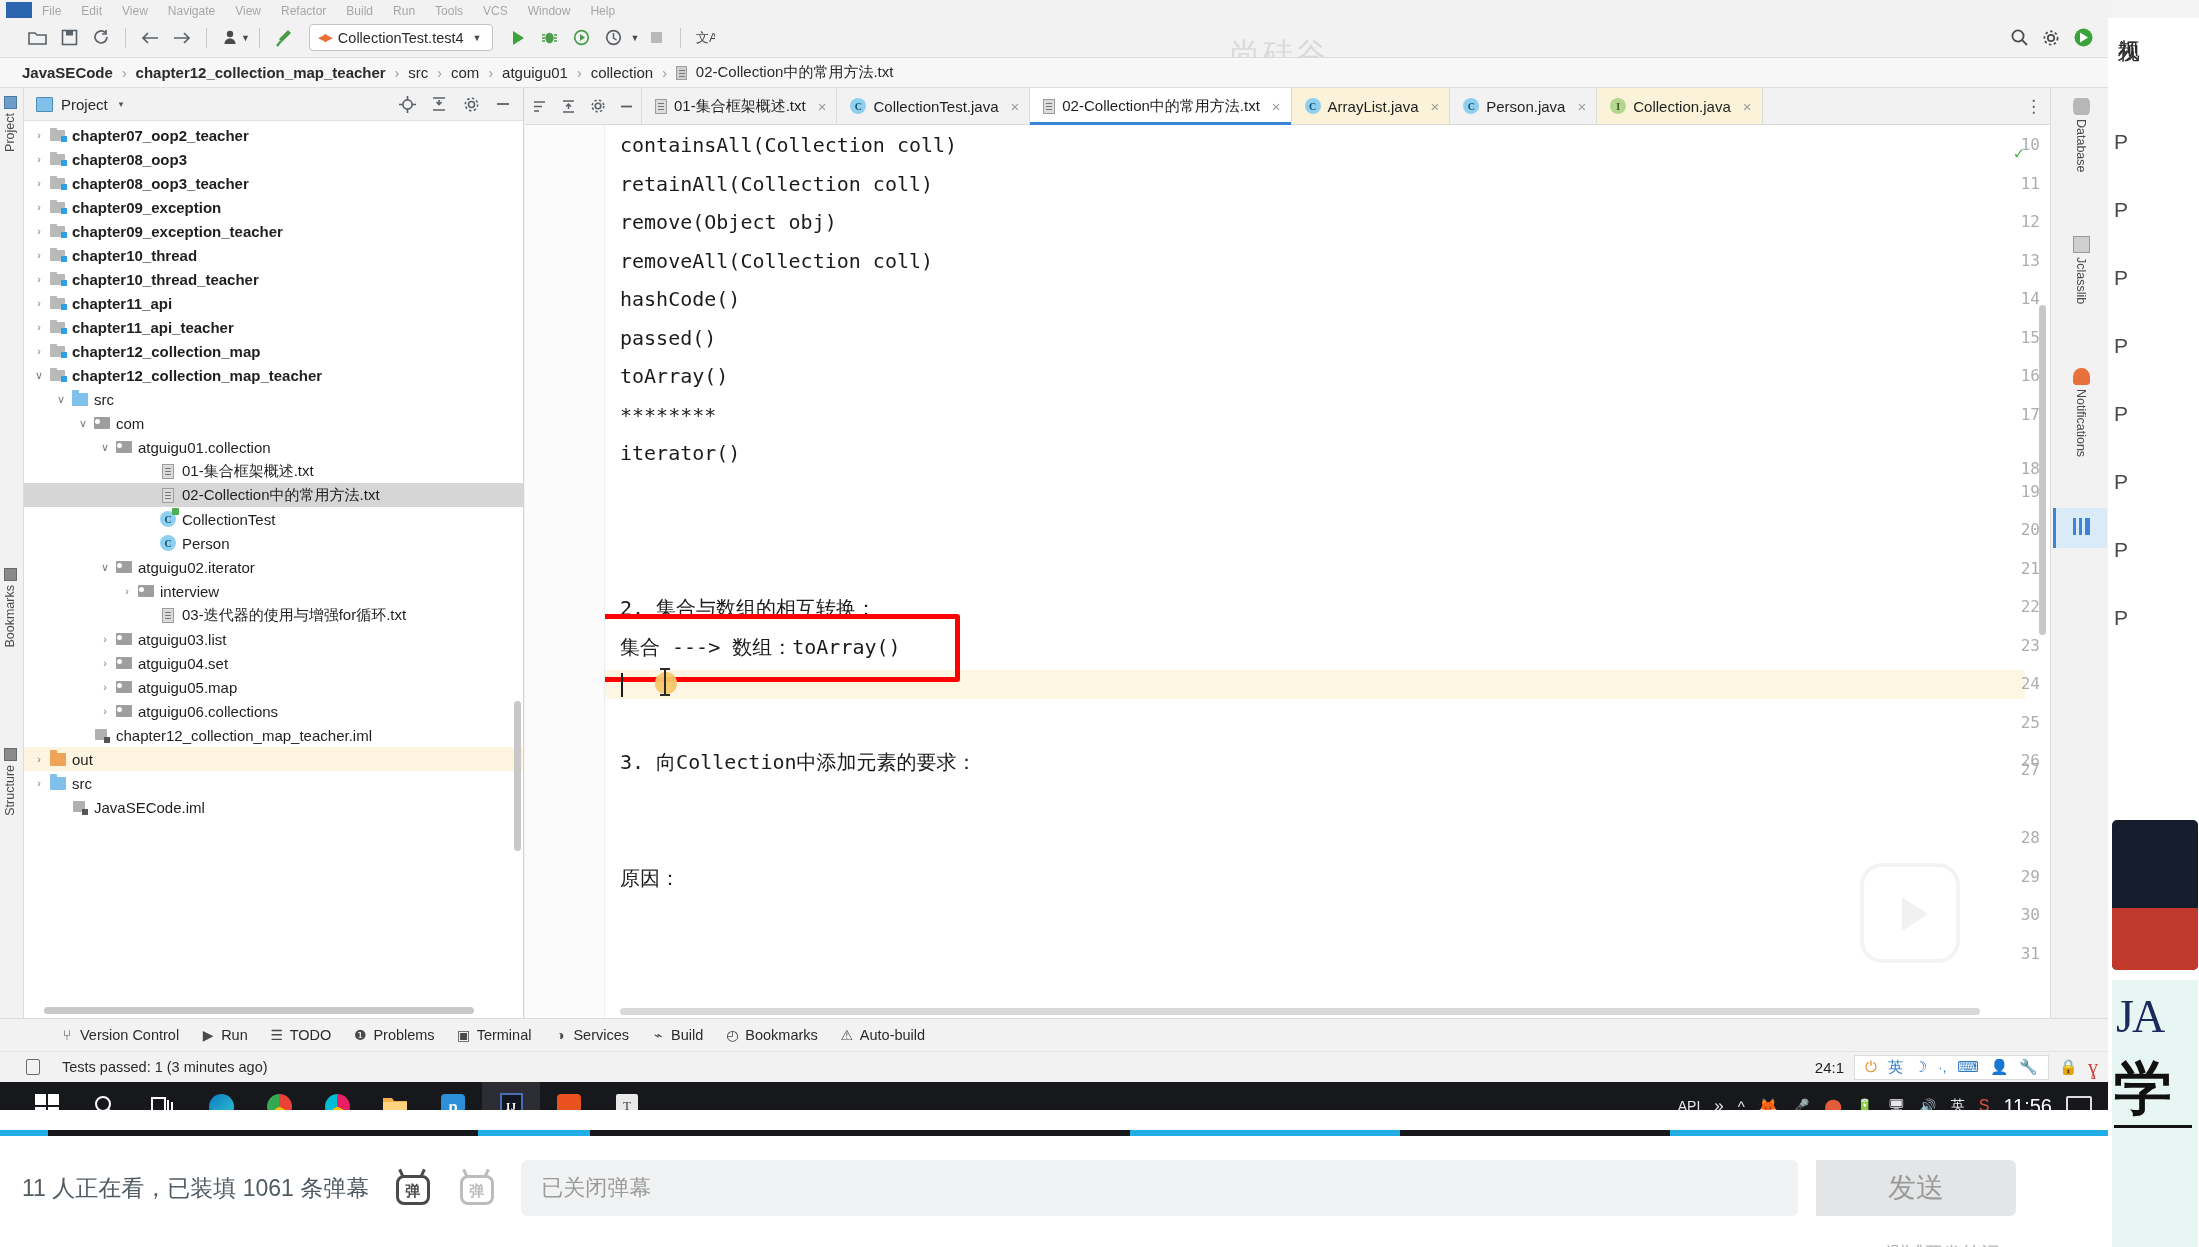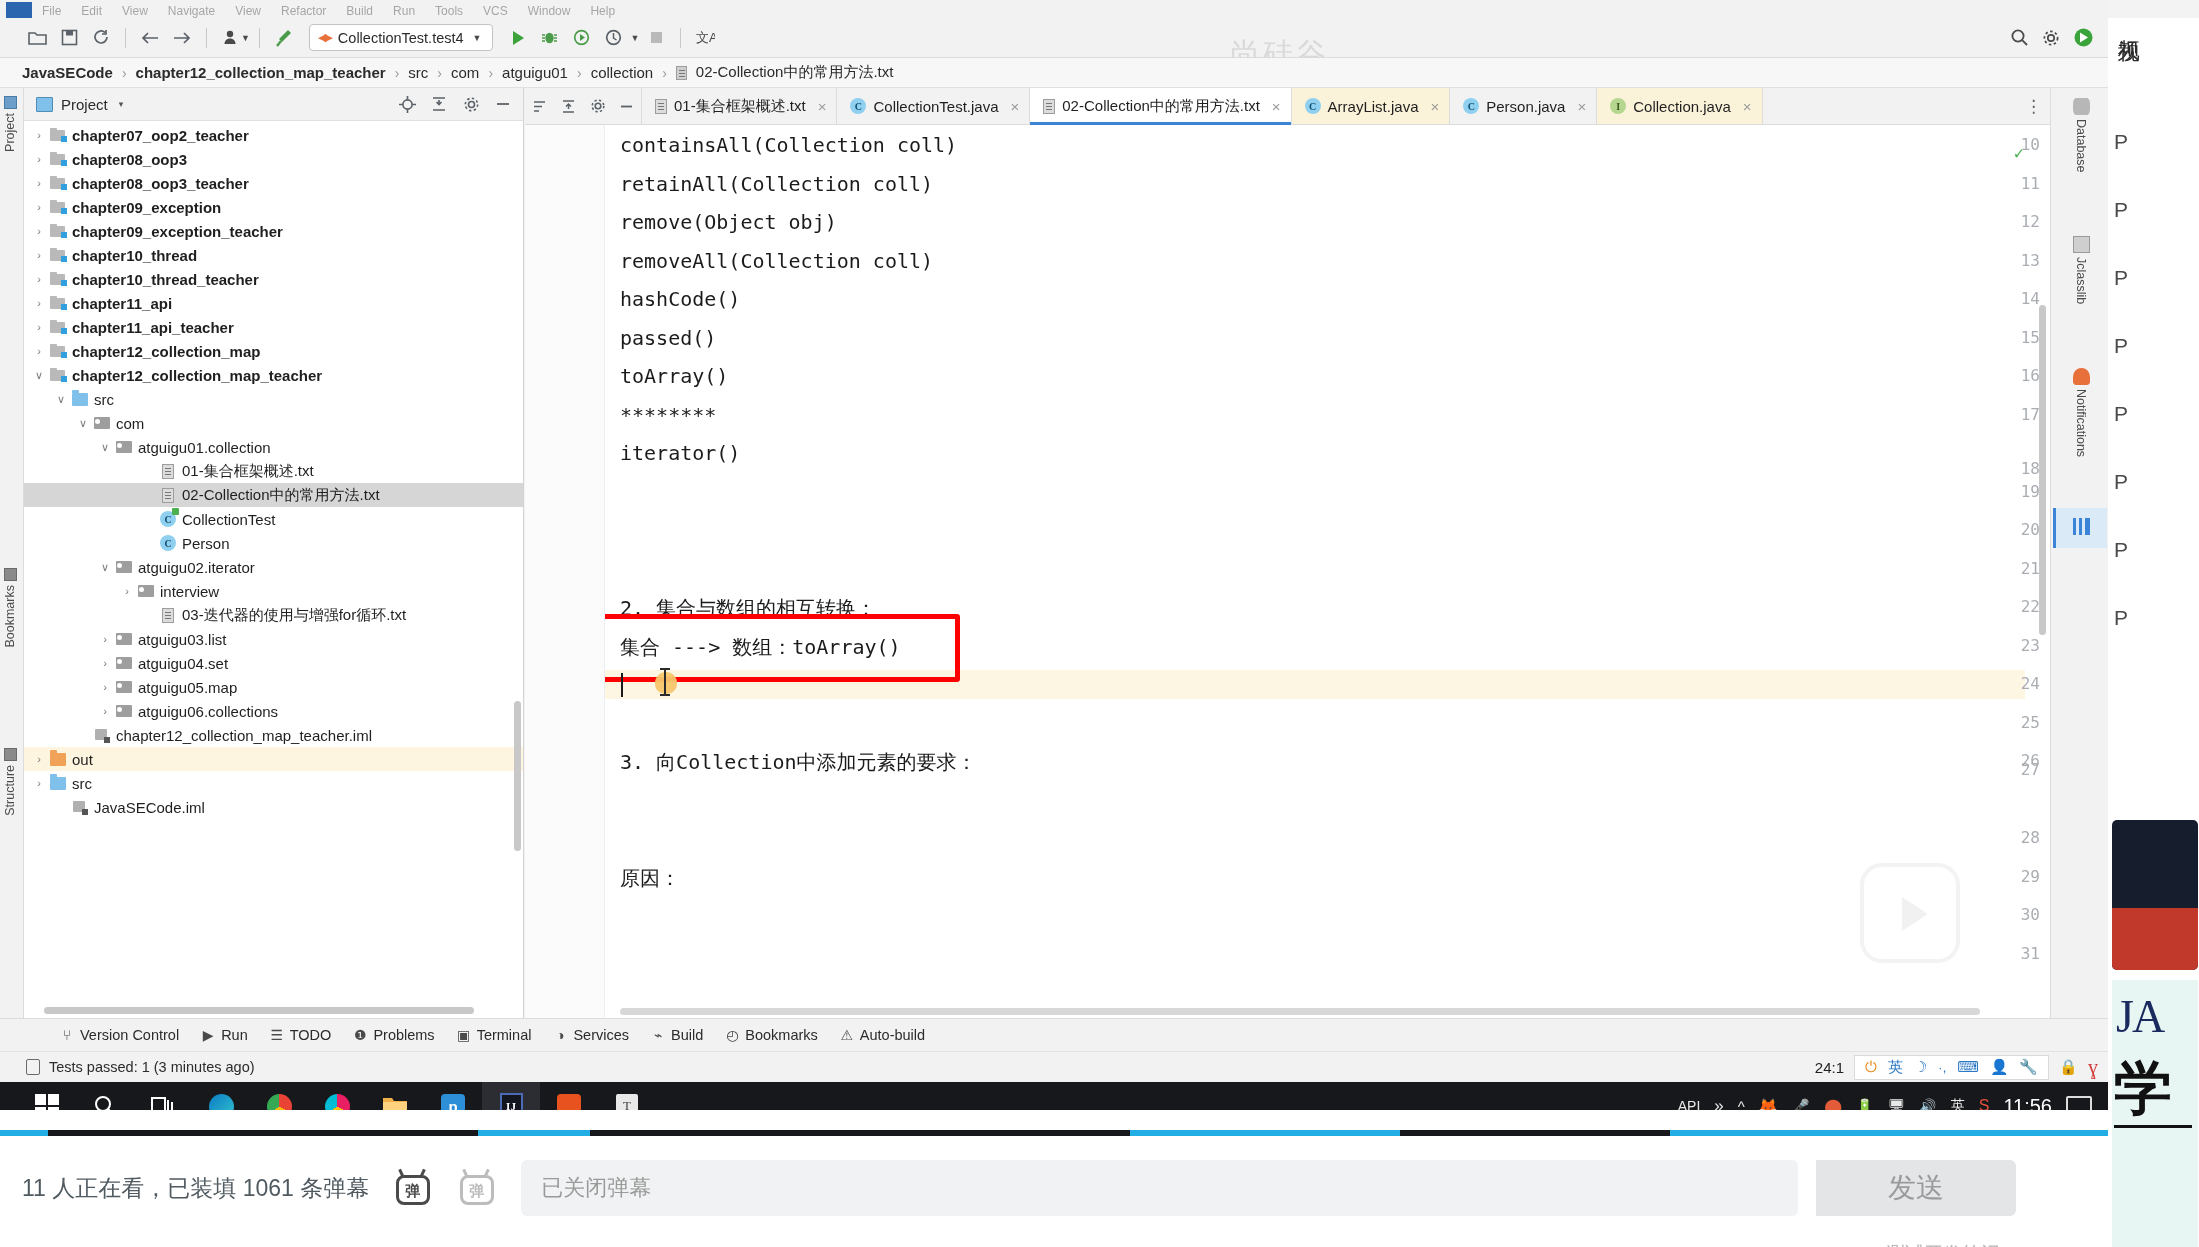--- a/index.html
+++ b/index.html
@@ -243,21 +243,21 @@
     display:flex; align-items:center; padding-left:60px; gap:22px;
     font-size:14.5px; color:#2b2b2b;
   }
   .tw{ display:flex; align-items:center; gap:6px; white-space:nowrap; }
   .tw .gi{ color:#4a4a4a; font-size:14px; width:14px; text-align:center; }
 
   .statusbar{
     position:absolute; left:0; top:1051px; width:2108px; height:31px;
     background:#f2f2f2; border-top:1px solid #e2e2e2;
     display:flex; align-items:center; padding-left:26px;
-    font-size:14.5px; color:#2b2b2b; gap:9px;
+    font-size:14.5px; color:#2b2b2b; gap:22px;
   }
   .sb-icon{ width:14px;height:16px;border:1.5px solid #6b6b6b; border-radius:2px; }
   .sb-right{ margin-left:auto; display:flex; align-items:center; gap:10px; padding-right:10px; }
   .sb-pos{ font-size:15px; color:#1f1f1f; }
   .imebox{
     display:flex; align-items:center; gap:11px; background:#ffffff;
     border:1px solid #dadada; padding:2px 10px; height:25px;
   }
   .ime-ic{ font-size:15px; }
 

